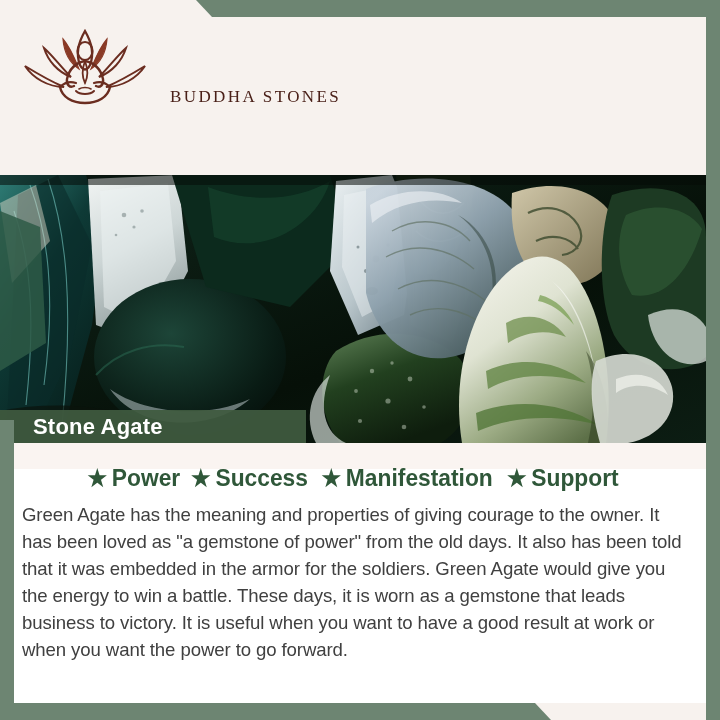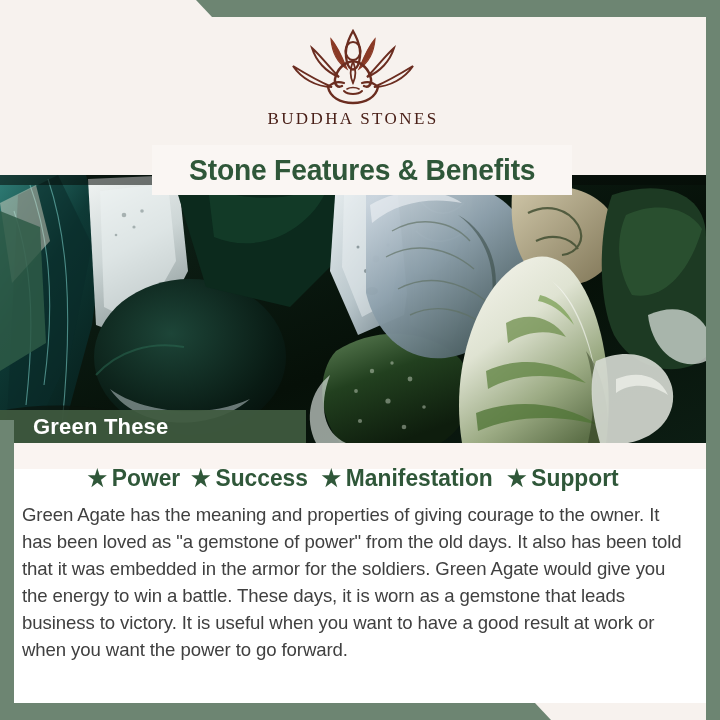--- a/index.html
+++ b/index.html
@@ -65,22 +65,21 @@
   .header {
     position: relative;
     height: 156px;
     background: #f7f2ee;
   }
   .logo-wrap {
     position: absolute;
     left: 0; right: 0;
     top: 8px;
     display: flex;
-    flex-direction: column;
-    align-items: center;
+    align-items: flex-end;
   }
   .logo-mark { width: 170px; height: 82px; display: block; }
   .logo-word {
     margin-top: 2px;
     font-family: "Liberation Serif", serif;
     font-size: 17px;
     letter-spacing: 2.4px;
     color: #4a2018;
     font-weight: 400;
   }
@@ -234,23 +233,20 @@
             <path d="M110 62 C106 58 100 56 94 58" stroke-width="2.2"></path>
 
             <path d="M76 66 C80 70 90 70 94 66" stroke-width="2"></path>
             <path d="M79 64 C82 62 88 62 91 64" stroke-width="1.6"></path>
           </g>
         </svg>
         <div class="logo-word">BUDDHA STONES</div>
       </div>
     </div>
 
-    <div class="title-band">
-      <div class="title-text">Stone Features &amp; Benefits</div>
-    </div>
 
     <div class="photo">
       <svg viewBox="0 0 706 268" preserveAspectRatio="none">
         <defs>
           <linearGradient id="gDark" x1="0" y1="0" x2="1" y2="1">
             <stop offset="0%" stop-color="#10261c"></stop>
             <stop offset="60%" stop-color="#061008"></stop>
             <stop offset="100%" stop-color="#0c1d13"></stop>
           </linearGradient>
           <linearGradient id="gTeal" x1="0" y1="0" x2="0.6" y2="1">
@@ -387,21 +383,21 @@
         <path d="M596 186 C630 170 664 182 672 212 C678 238 660 262 628 268 L600 268 C592 240 588 208 596 186 Z" fill="#d7dcd4" opacity="0.9"></path>
         <path d="M616 204 C640 194 660 202 668 220 C650 208 630 208 616 218 Z" fill="#f2f4ee" opacity="0.7"></path>
 
         <path d="M0 236 C60 224 130 232 176 258 L176 268 L0 268 Z" fill="#0a120c" opacity="0.7"></path>
 
         <rect x="0" y="0" width="706" height="10" fill="#050b07" opacity="0.55"></rect>
       </svg>
     </div>
 
     <div class="name-band">
-      <span class="name-text">Green These</span>
+      <span class="name-text">Stone Agate</span>
     </div>
 
     <div class="lower">
       <div class="lower-tint"></div>
 
       <div class="benefits">
         <span class="benefit">
           <span class="star">★</span>
           <span>Power</span>
         </span>

